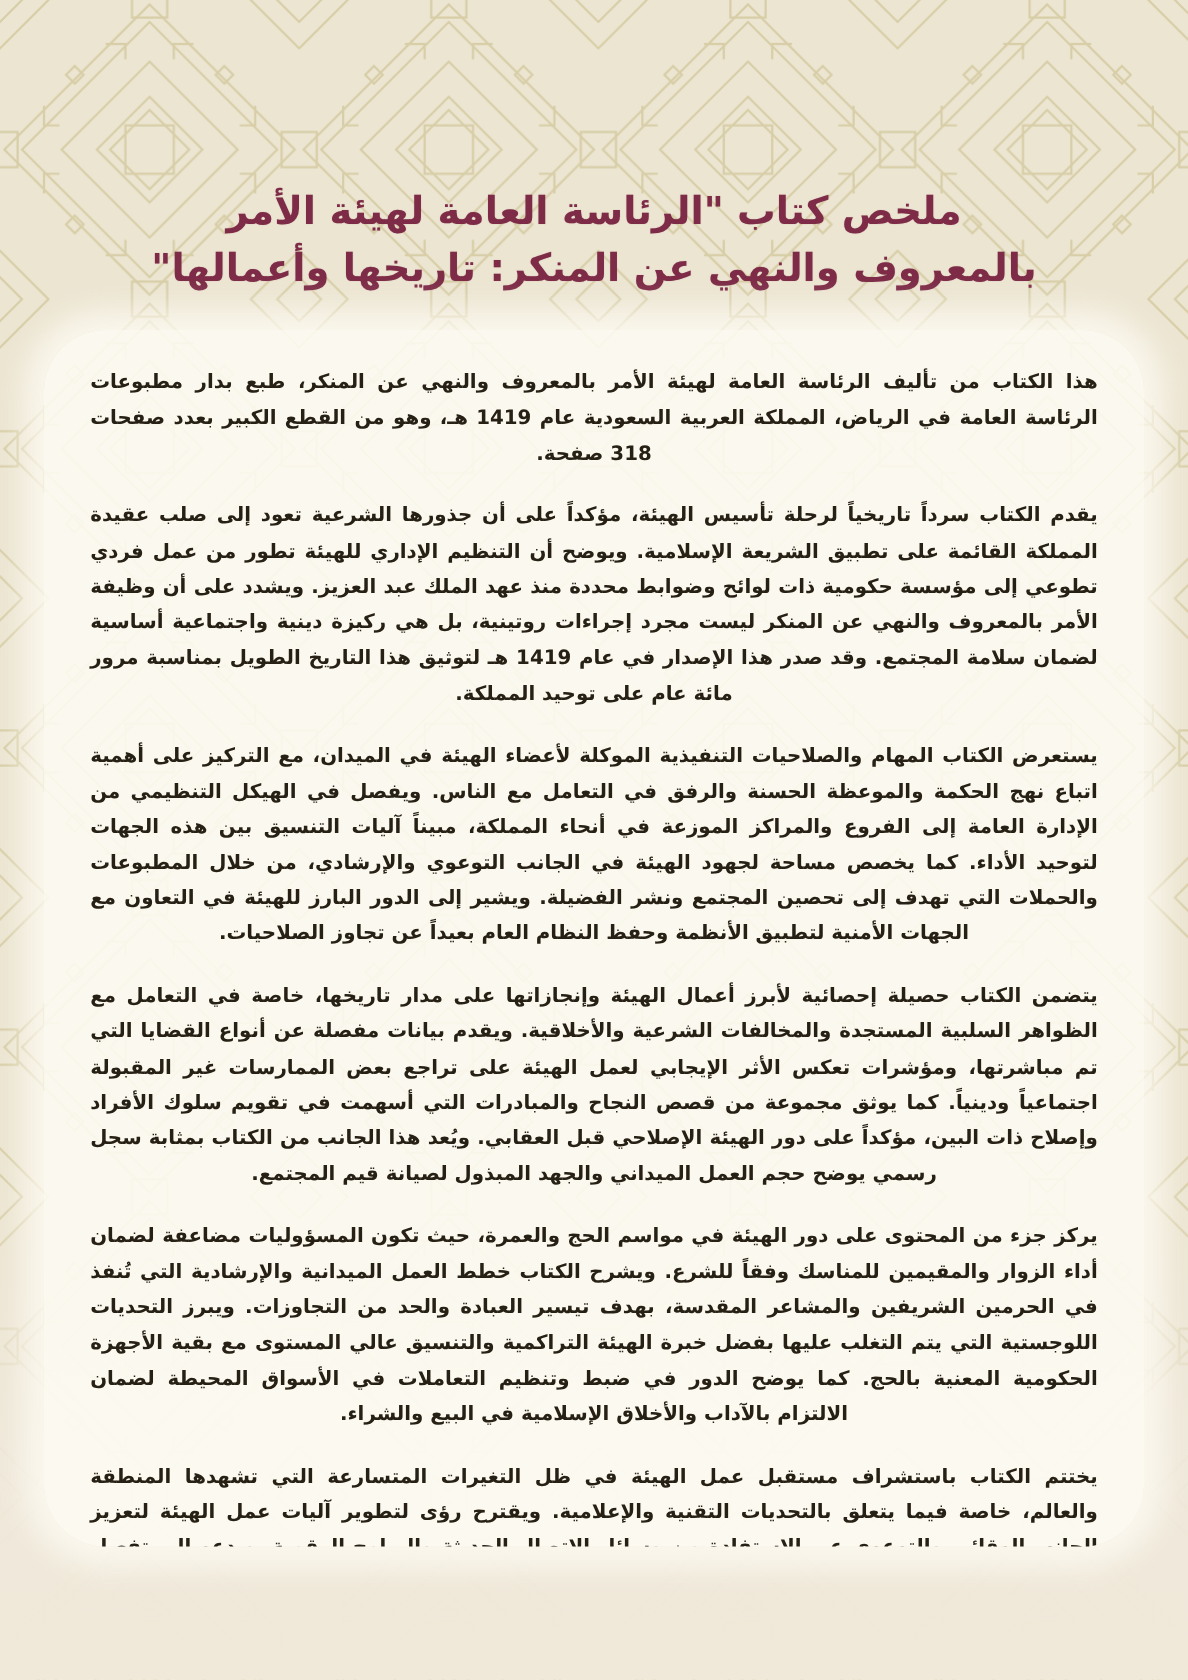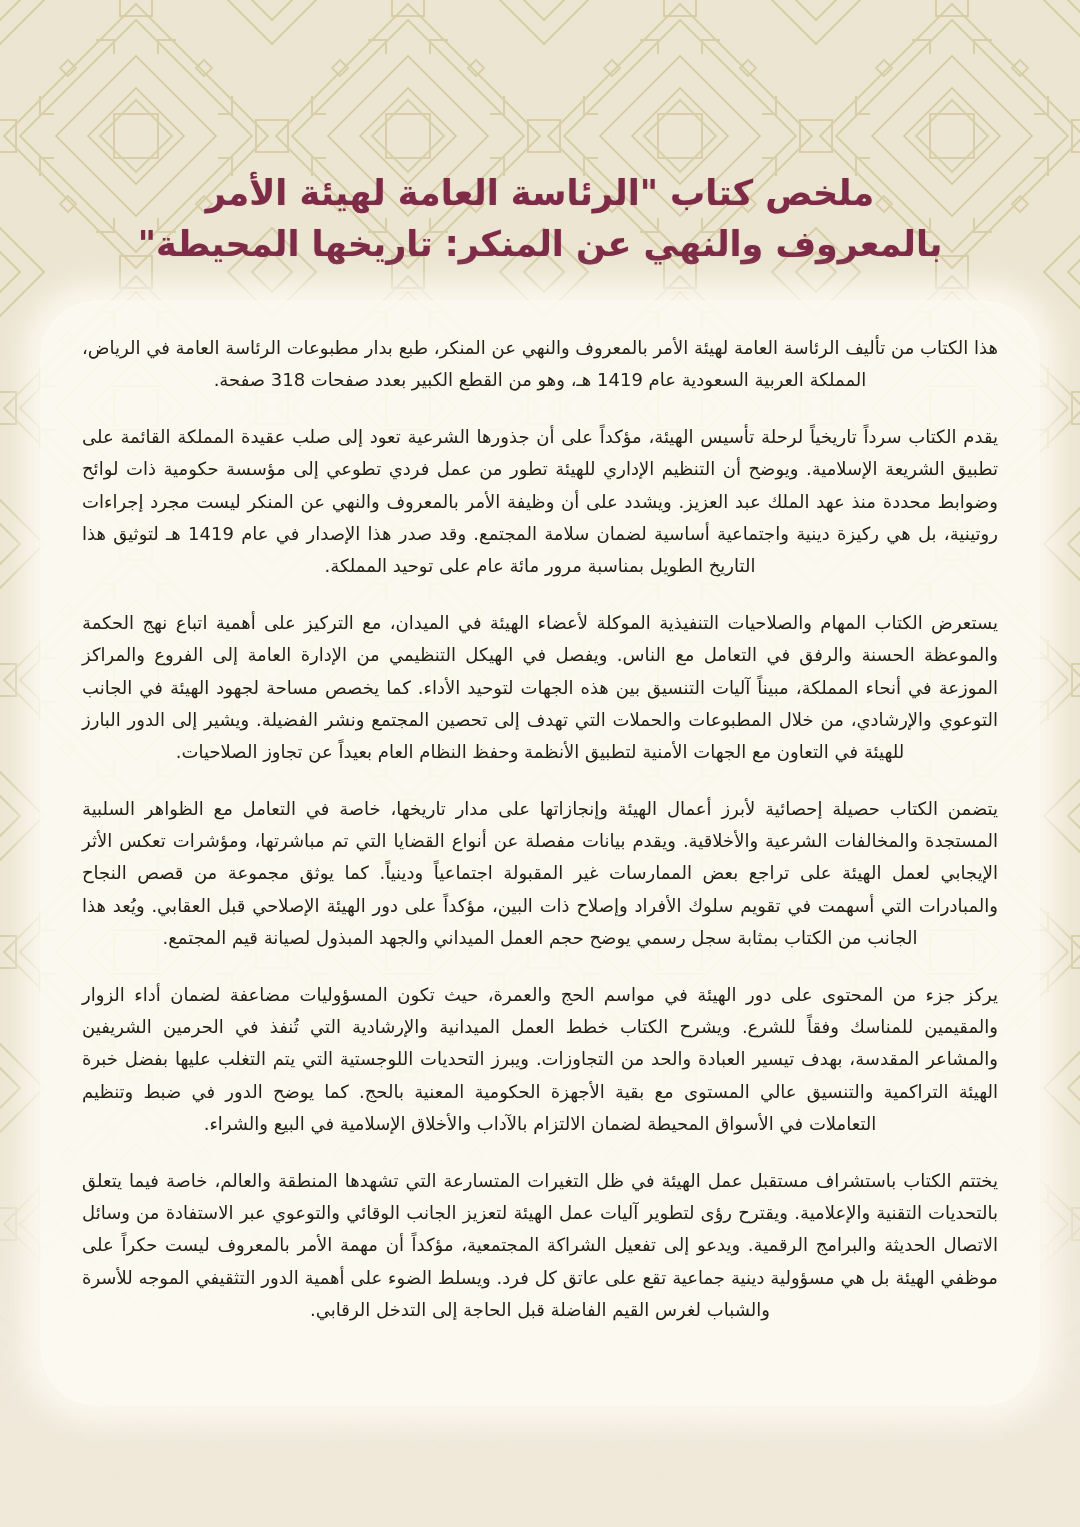--- a/index.html
+++ b/index.html
@@ -29,21 +29,21 @@
     box-shadow:0 0 26px 18px rgba(253,250,242,0.82);
     direction:rtl;overflow:hidden;
   }
   .citation{
     margin:0 0 25px 0;
     color:#272015;font-size:18px;font-weight:bold;line-height:1.8;
     text-align:right;
   }
   .para{
     margin:0 0 24px 0;
-    color:#272015;font-size:18px;font-weight:normal;line-height:1.8;
+    color:#272015;font-size:18px;font-weight:bold;line-height:1.8;
     text-align:justify;text-align-last:center;
   }
   .para:last-child{margin-bottom:0;}
 </style>
 </head>
 <body>
 
 <svg class="bg-pattern" width="1080" height="1527" viewBox="0 0 1080 1527" xmlns="http://www.w3.org/2000/svg">
   <defs>
     <pattern id="geo" width="272" height="272" patternUnits="userSpaceOnUse">
@@ -69,21 +69,21 @@
       </g>
     </pattern>
   </defs>
   <rect x="0" y="0" width="1080" height="1527" fill="url(#geo)"></rect>
 </svg>
 
 <div class="bottom-fade"></div>
 
 <h1 class="page-title">
   <span>ملخص كتاب "الرئاسة العامة لهيئة الأمر</span><br>
-  <span>بالمعروف والنهي عن المنكر: تاريخها المحيطة"</span>
+  <span>بالمعروف والنهي عن المنكر: تاريخها وأعمالها"</span>
 </h1>
 
 <div class="summary-card">
   <p class="para">هذا الكتاب من تأليف الرئاسة العامة لهيئة الأمر بالمعروف والنهي عن المنكر، طبع بدار مطبوعات الرئاسة العامة في الرياض، المملكة العربية السعودية عام 1419 هـ، وهو من القطع الكبير بعدد صفحات 318 صفحة.</p>
   <p class="para">يقدم الكتاب سرداً تاريخياً لرحلة تأسيس الهيئة، مؤكداً على أن جذورها الشرعية تعود إلى صلب عقيدة المملكة القائمة على تطبيق الشريعة الإسلامية. ويوضح أن التنظيم الإداري للهيئة تطور من عمل فردي تطوعي إلى مؤسسة حكومية ذات لوائح وضوابط محددة منذ عهد الملك عبد العزيز. ويشدد على أن وظيفة الأمر بالمعروف والنهي عن المنكر ليست مجرد إجراءات روتينية، بل هي ركيزة دينية واجتماعية أساسية لضمان سلامة المجتمع. وقد صدر هذا الإصدار في عام 1419 هـ لتوثيق هذا التاريخ الطويل بمناسبة مرور مائة عام على توحيد المملكة.</p>
   <p class="para">يستعرض الكتاب المهام والصلاحيات التنفيذية الموكلة لأعضاء الهيئة في الميدان، مع التركيز على أهمية اتباع نهج الحكمة والموعظة الحسنة والرفق في التعامل مع الناس. ويفصل في الهيكل التنظيمي من الإدارة العامة إلى الفروع والمراكز الموزعة في أنحاء المملكة، مبيناً آليات التنسيق بين هذه الجهات لتوحيد الأداء. كما يخصص مساحة لجهود الهيئة في الجانب التوعوي والإرشادي، من خلال المطبوعات والحملات التي تهدف إلى تحصين المجتمع ونشر الفضيلة. ويشير إلى الدور البارز للهيئة في التعاون مع الجهات الأمنية لتطبيق الأنظمة وحفظ النظام العام بعيداً عن تجاوز الصلاحيات.</p>
   <p class="para">يتضمن الكتاب حصيلة إحصائية لأبرز أعمال الهيئة وإنجازاتها على مدار تاريخها، خاصة في التعامل مع الظواهر السلبية المستجدة والمخالفات الشرعية والأخلاقية. ويقدم بيانات مفصلة عن أنواع القضايا التي تم مباشرتها، ومؤشرات تعكس الأثر الإيجابي لعمل الهيئة على تراجع بعض الممارسات غير المقبولة اجتماعياً ودينياً. كما يوثق مجموعة من قصص النجاح والمبادرات التي أسهمت في تقويم سلوك الأفراد وإصلاح ذات البين، مؤكداً على دور الهيئة الإصلاحي قبل العقابي. ويُعد هذا الجانب من الكتاب بمثابة سجل رسمي يوضح حجم العمل الميداني والجهد المبذول لصيانة قيم المجتمع.</p>
   <p class="para">يركز جزء من المحتوى على دور الهيئة في مواسم الحج والعمرة، حيث تكون المسؤوليات مضاعفة لضمان أداء الزوار والمقيمين للمناسك وفقاً للشرع. ويشرح الكتاب خطط العمل الميدانية والإرشادية التي تُنفذ في الحرمين الشريفين والمشاعر المقدسة، بهدف تيسير العبادة والحد من التجاوزات. ويبرز التحديات اللوجستية التي يتم التغلب عليها بفضل خبرة الهيئة التراكمية والتنسيق عالي المستوى مع بقية الأجهزة الحكومية المعنية بالحج. كما يوضح الدور في ضبط وتنظيم التعاملات في الأسواق المحيطة لضمان الالتزام بالآداب والأخلاق الإسلامية في البيع والشراء.</p>
   <p class="para">يختتم الكتاب باستشراف مستقبل عمل الهيئة في ظل التغيرات المتسارعة التي تشهدها المنطقة والعالم، خاصة فيما يتعلق بالتحديات التقنية والإعلامية. ويقترح رؤى لتطوير آليات عمل الهيئة لتعزيز الجانب الوقائي والتوعوي عبر الاستفادة من وسائل الاتصال الحديثة والبرامج الرقمية. ويدعو إلى تفعيل الشراكة المجتمعية، مؤكداً أن مهمة الأمر بالمعروف ليست حكراً على موظفي الهيئة بل هي مسؤولية دينية جماعية تقع على عاتق كل فرد. ويسلط الضوء على أهمية الدور التثقيفي الموجه للأسرة والشباب لغرس القيم الفاضلة قبل الحاجة إلى التدخل الرقابي.</p>
 </div>

